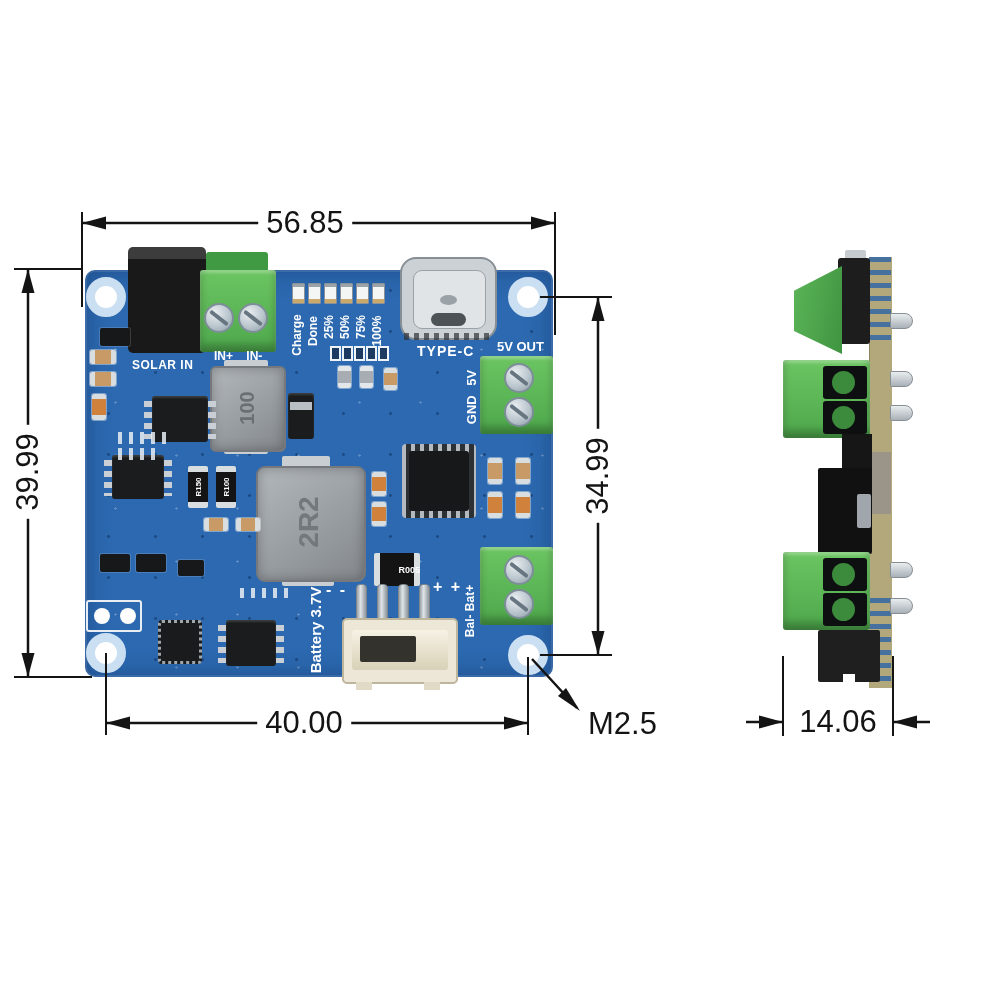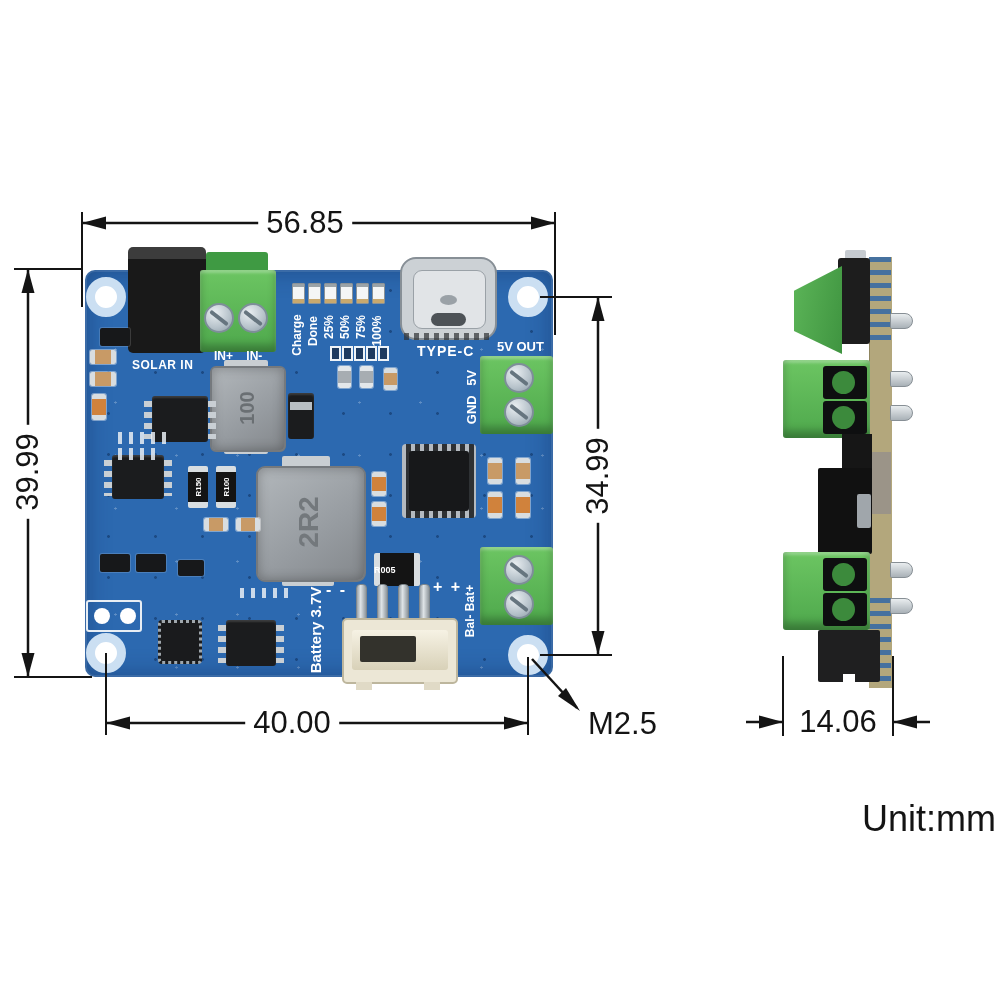--- a/index.html
+++ b/index.html
@@ -141,21 +141,21 @@
   <div class="ic" style="left:226px;top:620px;width:50px;height:46px;"></div>
 
   <div class="abs" style="left:158px;top:620px;width:44px;height:44px;z-index:2;background:#1a1b1d;
        border:3px dotted #9fa7ad;border-radius:4px;box-sizing:border-box;"></div>
 
   <div class="rres" style="left:188px;top:466px;width:20px;height:42px;"></div>
   <div class="mk v" style="left:198px;top:487px;font-size:8px;color:#fff;">R150</div>
   <div class="rres" style="left:216px;top:466px;width:20px;height:42px;"></div>
   <div class="mk v" style="left:226px;top:487px;font-size:8px;color:#fff;">R100</div>
   <div class="rres" style="left:374px;top:553px;width:46px;height:33px;background:linear-gradient(90deg,#d9dee1 0 6px,#141414 6px calc(100% - 6px),#d9dee1 calc(100% - 6px));
-       display:flex;align-items:center;justify-content:flex-start;">
+       display:flex;align-items:center;justify-content:flex-end;">
     <span class="mk" style="position:static;font-size:9px;color:#fff;">R005</span>
   </div>
 
   <div class="abs" style="left:356px;top:584px;width:9px;height:36px;z-index:2;border:1px solid #7f878d;border-radius:4px 4px 2px 2px;background:linear-gradient(90deg,#9aa2a8,#dfe4e7 40%,#8f979d);"></div>
   <div class="abs" style="left:377px;top:584px;width:9px;height:36px;z-index:2;border:1px solid #7f878d;border-radius:4px 4px 2px 2px;background:linear-gradient(90deg,#9aa2a8,#dfe4e7 40%,#8f979d);"></div>
   <div class="abs" style="left:398px;top:584px;width:9px;height:36px;z-index:2;border:1px solid #7f878d;border-radius:4px 4px 2px 2px;background:linear-gradient(90deg,#9aa2a8,#dfe4e7 40%,#8f979d);"></div>
   <div class="abs" style="left:419px;top:584px;width:9px;height:36px;z-index:2;border:1px solid #7f878d;border-radius:4px 4px 2px 2px;background:linear-gradient(90deg,#9aa2a8,#dfe4e7 40%,#8f979d);"></div>
   <div class="abs" style="left:342px;top:618px;width:116px;height:66px;z-index:3;background:#ece7d6;
        border:2px solid #bdb69d;border-radius:5px;box-sizing:border-box;"></div>
   <div class="abs" style="left:352px;top:630px;width:96px;height:40px;z-index:3;border-radius:3px;
@@ -273,18 +273,17 @@
       <polygon points="528,723 504,716.5 504,729.5"></polygon>
       <polygon points="783,722 759,715.5 759,728.5"></polygon>
       <polygon points="893,722 917,715.5 917,728.5"></polygon>
       <polygon points="580,711 558,696 566,688"></polygon>
     </g>
   </svg>
 
   <div class="dim" style="left:305px;top:223px;">56.85</div>
   <div class="dim v" style="left:28px;top:472px;">39.99</div>
   <div class="dim v" style="left:598px;top:476px;">34.99</div>
-  <div class="dim" style="left:292px;top:723px;">40.00</div>
+  <div class="dim" style="left:304px;top:723px;">40.00</div>
   <div class="dim" style="left:838px;top:722px;background:none;">14.06</div>
   <div class="dimL" style="left:588px;top:706px;">M2.5</div>
-  <div class="dimL" style="left:862px;top:798px;font-size:36px;">Unit:mm</div>
 
 </div>
 
 </body></html>

